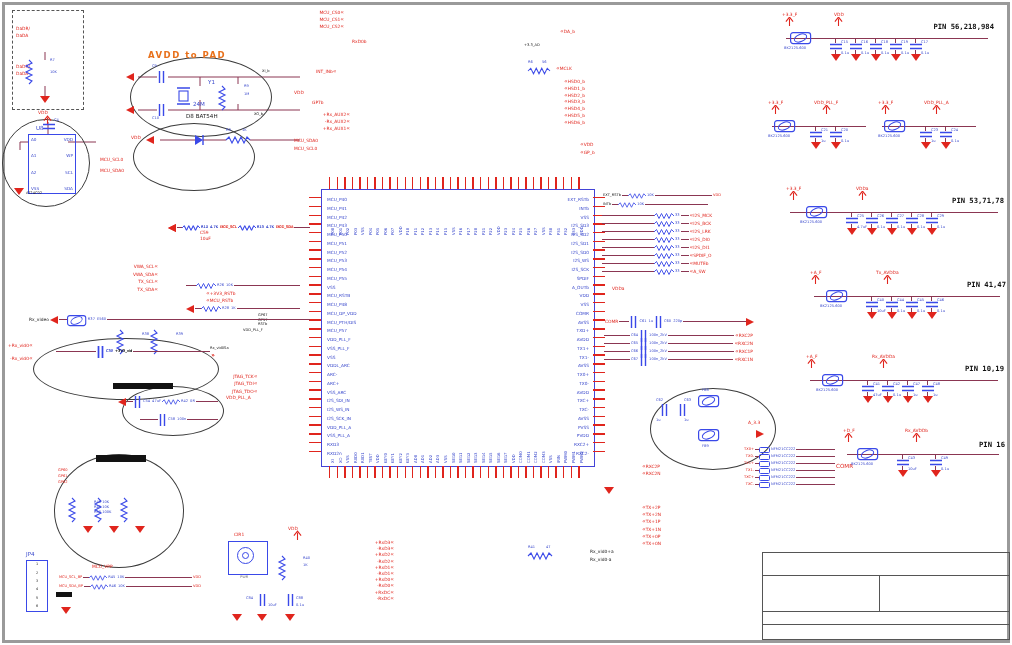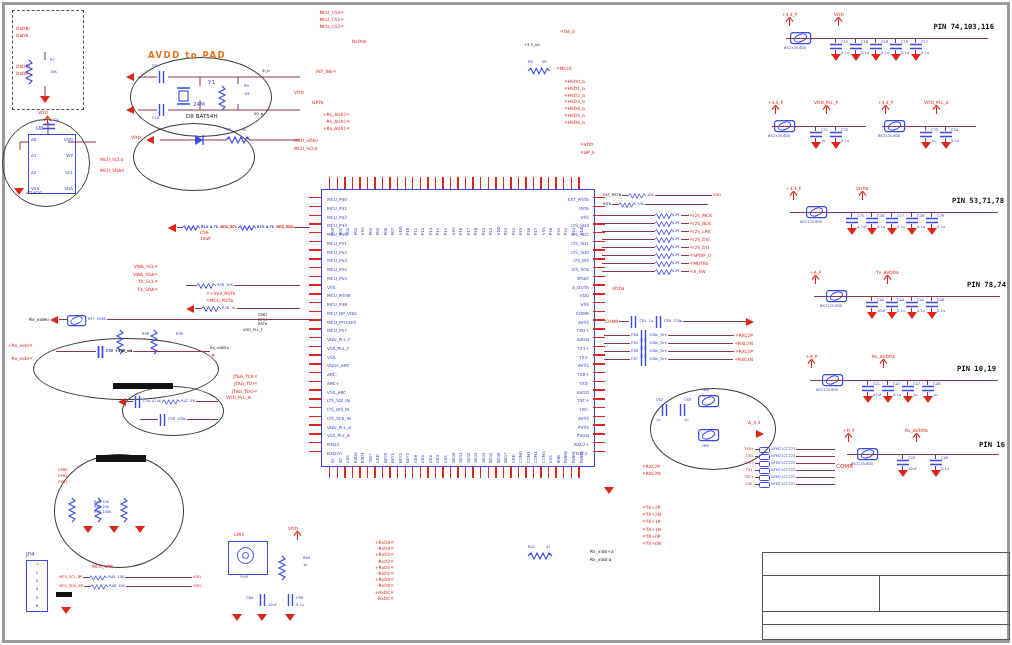--- a/index.html
+++ b/index.html
@@ -1144,21 +1144,21 @@
         <svg style="width:9px;height:10px" viewBox="0 0 10 11">
           <use href="#pwr"></use>
         </svg>
       </div>
     <div class="pnet" style="left:52px;top:0">
         <span>VDD</span>
         <svg style="width:9px;height:10px" viewBox="0 0 10 11">
           <use href="#pwr"></use>
         </svg>
       </div>
-    <div class="a pins" style="right:0;top:10px;position:absolute">PIN 74,103,116</div>
+    <div class="a pins" style="right:0;top:10px;position:absolute">PIN 56,218,984</div>
     <div class="rail" style="top:26px"></div>
     <svg class="sym" style="left:8px;top:19px;width:22px;height:14px" viewBox="0 0 22 14">
         <use href="#bead"></use>
       </svg>
     <div class="a b f3" style="left:2px;top:34px;position:absolute">BK2125-600</div>
     <div class="caps" style="left:46px;top:26px">
 
     <div class="cc">
         <div class="st"></div>
         <svg style="width:12px;height:7px" viewBox="0 0 12 7">
@@ -1406,21 +1406,21 @@
         <svg style="width:9px;height:10px" viewBox="0 0 10 11">
           <use href="#pwr"></use>
         </svg>
       </div>
     <div class="pnet" style="left:66px;top:0">
         <span>Tx_AVDDa</span>
         <svg style="width:9px;height:10px" viewBox="0 0 10 11">
           <use href="#pwr"></use>
         </svg>
       </div>
-    <div class="a pins" style="right:0;top:10px;position:absolute">PIN 78,74</div>
+    <div class="a pins" style="right:0;top:10px;position:absolute">PIN 41,47</div>
     <div class="rail" style="top:26px"></div>
     <svg class="sym" style="left:16px;top:19px;width:22px;height:14px" viewBox="0 0 22 14">
         <use href="#bead"></use>
       </svg>
     <div class="a b f3" style="left:10px;top:34px;position:absolute">BK2125-600</div>
     <div class="caps" style="left:54px;top:26px">
 
     <div class="cc">
           <div class="st"></div>
           <svg style="width:12px;height:7px" viewBox="0 0 12 7">
@@ -1478,21 +1478,21 @@
         <svg style="width:9px;height:10px" viewBox="0 0 10 11">
           <use href="#pwr"></use>
         </svg>
       </div>
     <div class="pnet" style="left:66px;top:0">
         <span>Rx_AVDDa</span>
         <svg style="width:9px;height:10px" viewBox="0 0 10 11">
           <use href="#pwr"></use>
         </svg>
       </div>
-    <div class="a pins" style="right:8px;top:10px;position:absolute">PIN 10,19</div>
+    <div class="a pins" style="right:0;top:10px;position:absolute">PIN 10,19</div>
     <div class="rail" style="top:26px"></div>
     <svg class="sym" style="left:16px;top:19px;width:22px;height:14px" viewBox="0 0 22 14">
         <use href="#bead"></use>
       </svg>
     <div class="a b f3" style="left:10px;top:34px;position:absolute">BK2125-600</div>
     <div class="caps" style="left:54px;top:26px">
 
     <div class="cc">
           <div class="st"></div>
           <svg style="width:12px;height:7px" viewBox="0 0 12 7">

